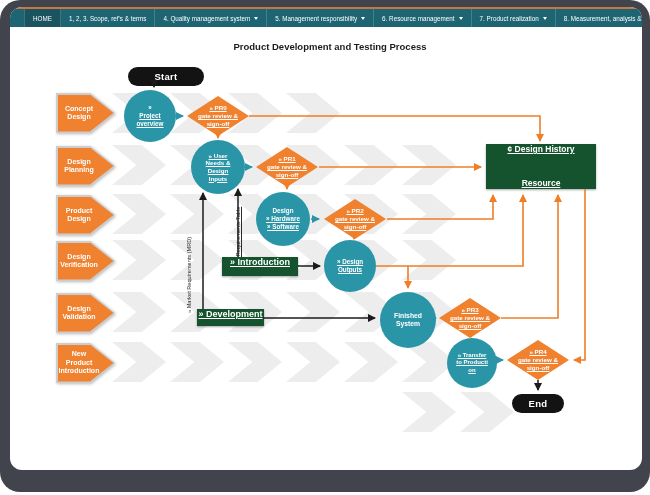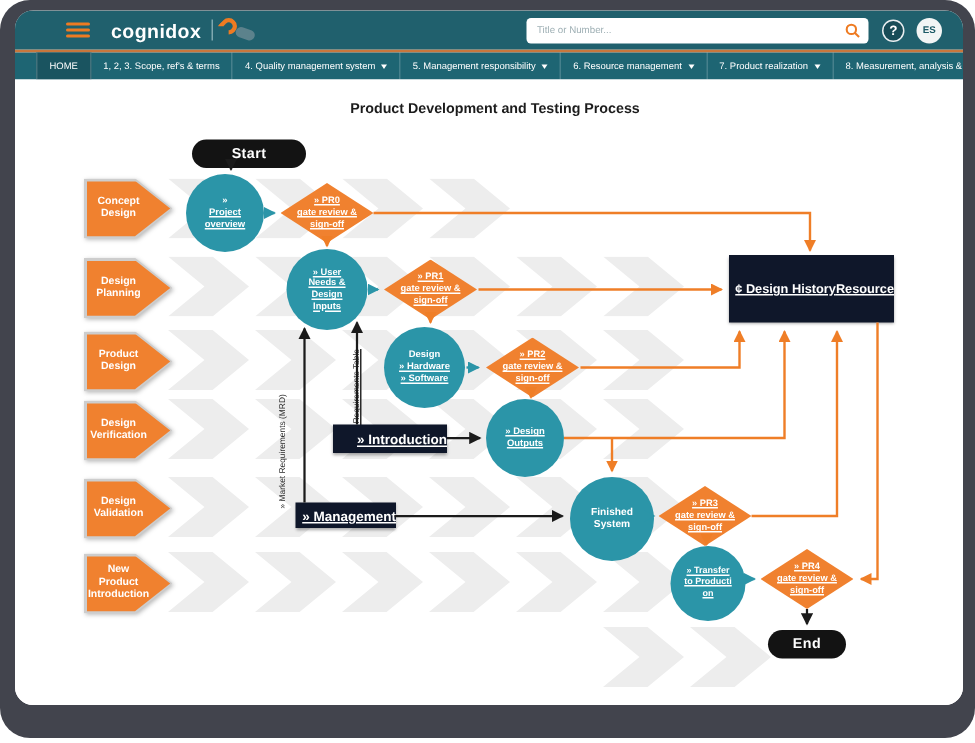--- a/index.html
+++ b/index.html
@@ -40,54 +40,32 @@
   .phase .in { position:absolute; inset:1.5px; background:#f0812f; clip-path:polygon(0 0,58% 0,100% 50%,58% 100%,0 100%); display:flex; align-items:center; justify-content:center; text-align:center; color:#fff; font-weight:bold; font-size:7px; line-height:1.2; padding:0 16px 0 3px; }
 
   .pill { position:absolute; background:#131313; border-radius:10px; color:#fff; font-weight:bold; font-size:9.5px; display:flex; align-items:center; justify-content:center; letter-spacing:0.3px; }
 
   .circle { position:absolute; background:#2b95a8; border-radius:50%; color:#fff; font-weight:bold; display:flex; flex-direction:column; align-items:center; justify-content:center; text-align:center; line-height:1.25; z-index:3; }
   .circle span { display:block; }
   .lk { text-decoration:underline; text-underline-offset:1px; }
 
   .gate { position:absolute; background:#f0812f; clip-path:polygon(50% 0,100% 50%,50% 100%,0 50%); color:#fff; font-weight:bold; font-size:6.2px; line-height:1.3; display:flex; flex-direction:column; align-items:center; justify-content:center; text-align:center; z-index:3; }
 
-  .blackbox { position:absolute; background:#0f172a; color:#fff; font-weight:bold; display:flex; align-items:center; justify-content:flex-end; text-align:center; z-index:3; box-shadow:0 1px 2px rgba(0,0,0,0.35); }
+  .blackbox { position:absolute; background:#14532d; color:#fff; font-weight:bold; display:flex; flex-direction:column; align-items:center; justify-content:space-between; text-align:center; z-index:3; box-shadow:0 1px 2px rgba(0,0,0,0.35); }
 
   .vlabel { position:absolute; transform:rotate(-90deg); transform-origin:left bottom; font-size:5.6px; color:#2a2a2a; white-space:nowrap; z-index:2; }
 
   .wires { position:absolute; left:0; top:0; z-index:5; pointer-events:none; }
 </style>
 </head>
 <body>
 
 <div class="frame">
   <div class="window">
 
-    <div class="hdr">
-      <div class="burger">
-          <i></i>
-          <i></i>
-          <i></i>
-        </div>
-      <span class="logo-text">cognidox</span>
-      <span class="logo-div"></span>
-      <span class="logo-mark">
-        <span class="logo-c"></span>
-          <span class="logo-pill"></span>
-      </span>
-      <div class="search-box">
-        <input type="text" placeholder="Title or Number..." style="">
-        <svg width="11" height="11" viewBox="0 0 12 12">
-          <circle cx="5" cy="5" r="3.4" fill="none" stroke="#ee7b22" stroke-width="1.5"></circle>
-          <line x1="7.6" y1="7.6" x2="10.6" y2="10.6" stroke="#ee7b22" stroke-width="1.5"></line>
-        </svg>
-      </div>
-      <div class="help-btn">?</div>
-      <div class="avatar">ES</div>
-    </div>
     <div class="hdr-rule"></div>
 
     <div class="nav">
       <div class="nav-item">HOME</div>
       <div class="nav-item">1, 2, 3. Scope, ref's &amp; terms</div>
       <div class="nav-item caret">4. Quality management system</div>
       <div class="nav-item caret">5. Management responsibility</div>
       <div class="nav-item caret">6. Resource management</div>
       <div class="nav-item caret">7. Product realization</div>
       <div class="nav-item caret">8. Measurement, analysis &amp; improvement</div>
@@ -218,21 +196,21 @@
         <span class="lk">gate review &amp;</span>
         <span class="lk">sign-off</span>
       </div>
 
       <div class="blackbox" style="left:476px;top:117px;width:110px;height:45px;font-size:8.5px;line-height:1.35">
         <span class="lk">¢ Design History</span>
         <span class="lk">Resource</span>
       </div>
 
       <div class="blackbox lk" style="left:212px;top:230px;width:76px;height:19px;font-size:9px">» Introduction</div>
-      <div class="blackbox lk" style="left:187px;top:282px;width:67px;height:17px;font-size:9px">» Management</div>
+      <div class="blackbox lk" style="left:187px;top:282px;width:67px;height:17px;font-size:9px">» Development</div>
 
       <div class="vlabel" style="left:182px;top:280px">» Market Requirements (MRD)</div>
       <div class="vlabel lk" style="left:231px;top:228px">» Requirements Table</div>
 
       <svg class="wires" width="632" height="417" viewBox="0 0 632 417">
         <defs>
           <marker id="mO" viewBox="0 0 8 8" refX="7" refY="4" markerWidth="5" markerHeight="5" orient="auto">
               <path d="M0,0L8,4L0,8Z" fill="#EF7E27"></path>
             </marker>
           <marker id="mT" viewBox="0 0 8 8" refX="7" refY="4" markerWidth="5" markerHeight="5" orient="auto">

